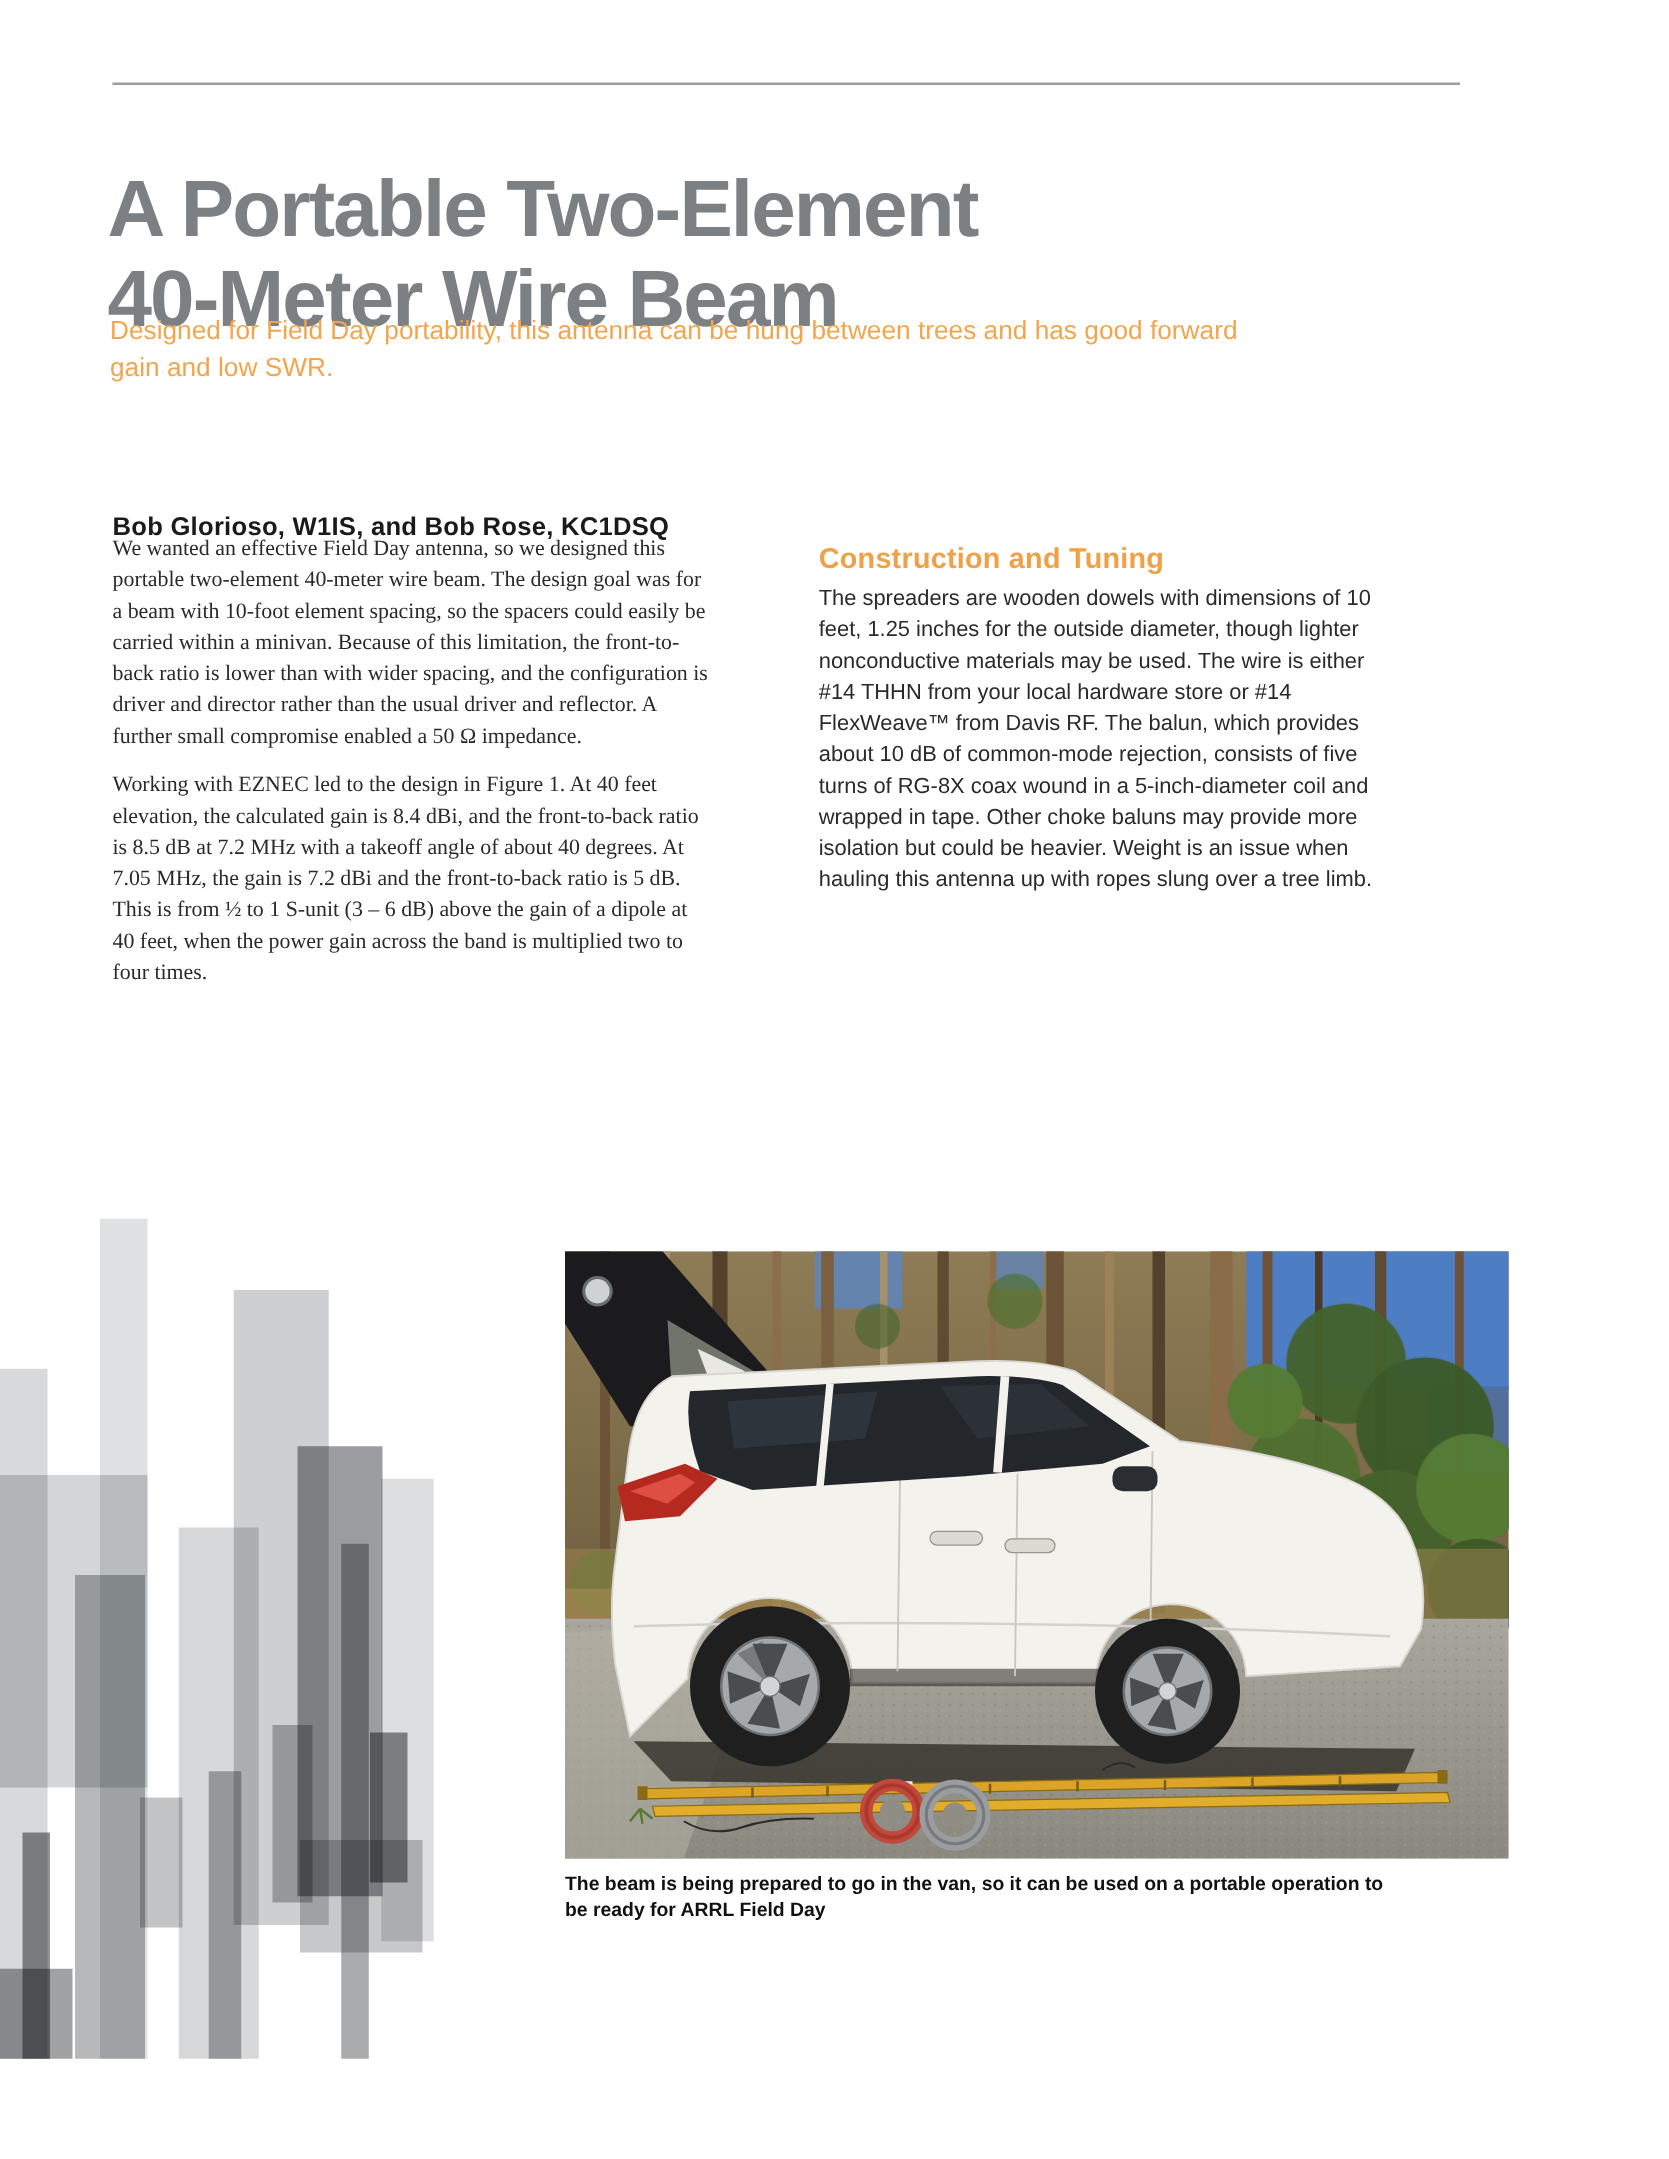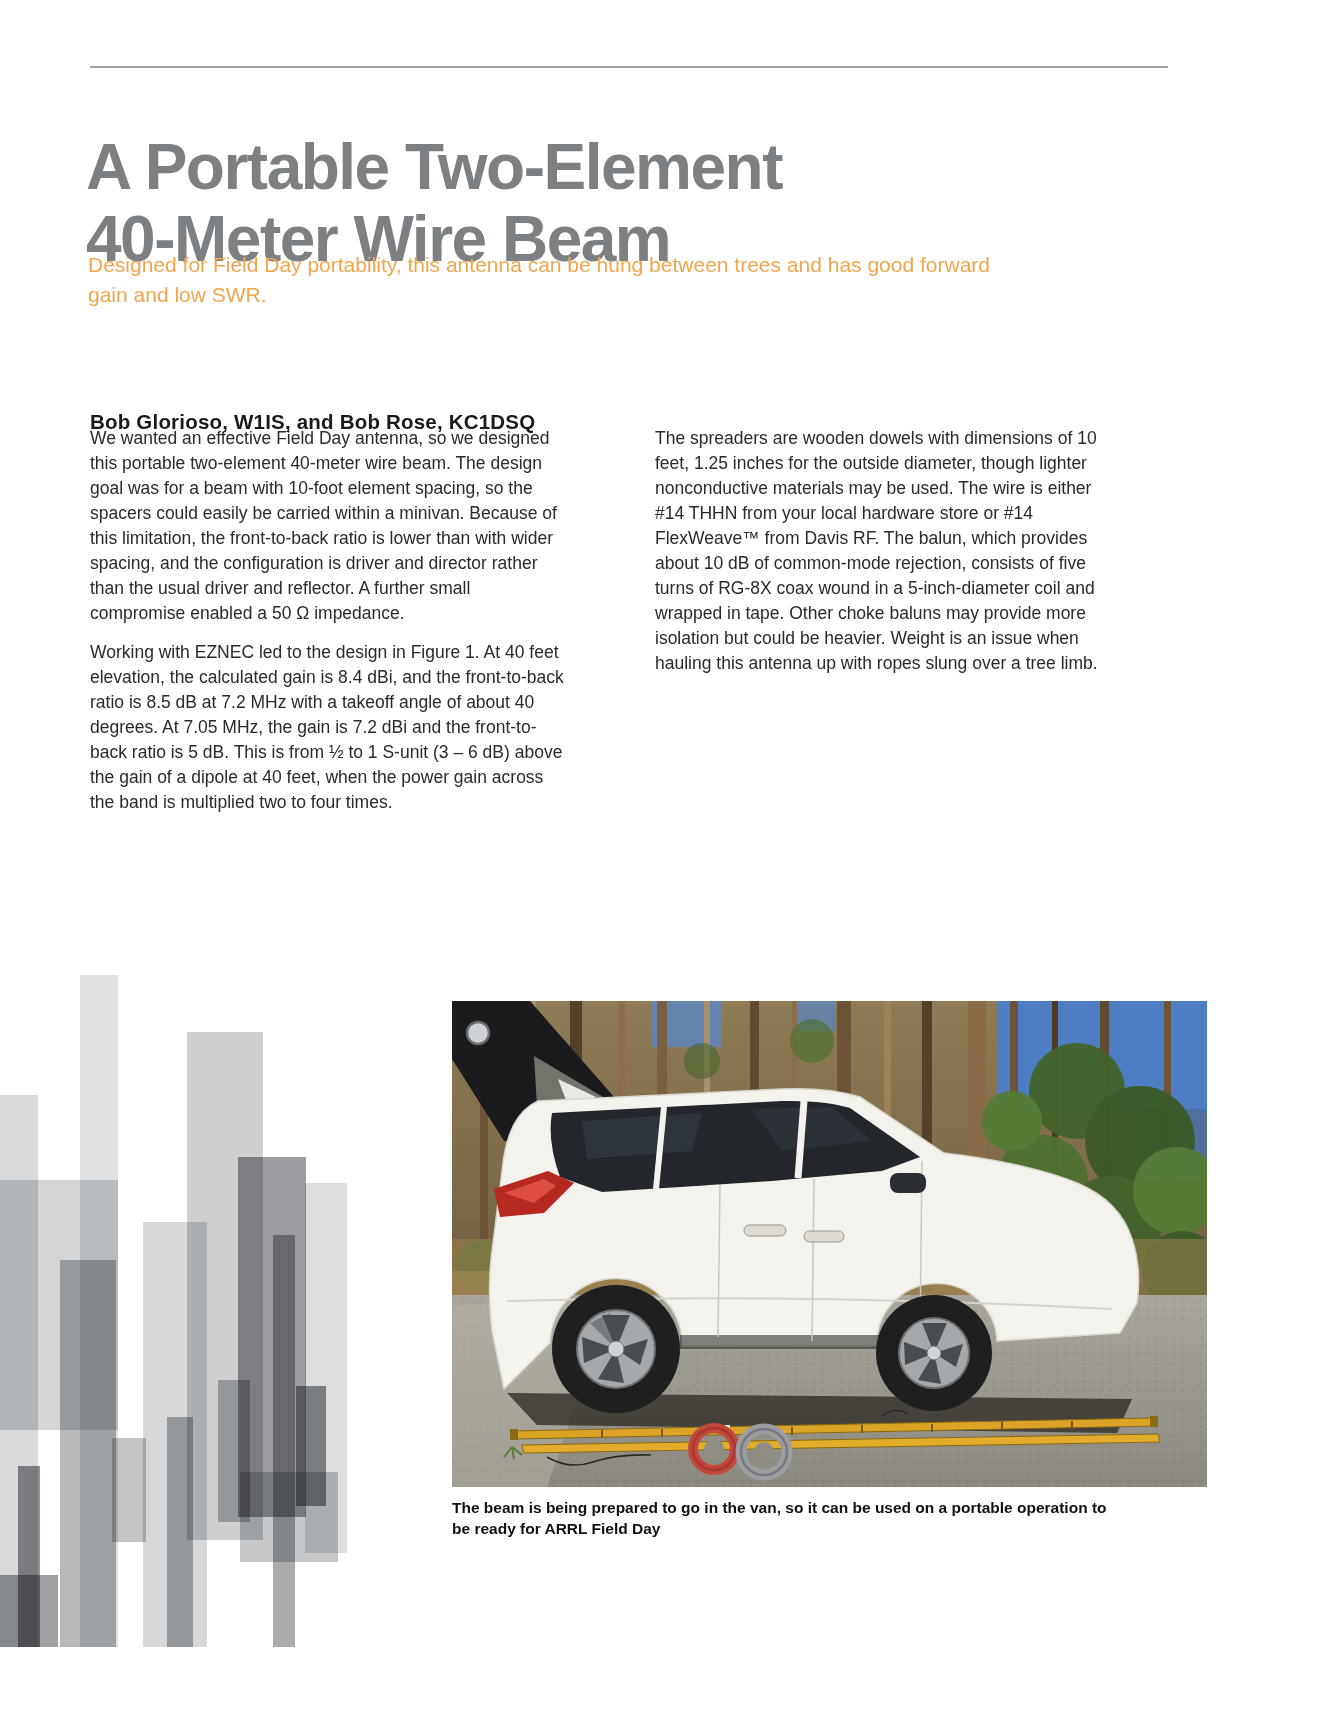--- a/index.html
+++ b/index.html
@@ -24,21 +24,21 @@
     font-size:21px;line-height:1.42;color:#f3a54d;font-weight:400;
   }
   .byline{
     position:absolute;left:90px;top:410px;width:600px;
     font-size:20.5px;font-weight:bold;color:#1a1a1a;letter-spacing:0.2px;
   }
   .col{
     position:absolute;top:426px;
     font-size:17.5px;line-height:25px;color:#2a2a2a;
   }
-  .col-left{left:90px;width:480px;}
+  .col-left{left:90px;width:480px;font-family:Liberation Serif, serif;}
   .col-right{left:655px;width:465px;}
   .col p{margin:0 0 14px 0;}
   .section-heading{
     font-size:23px;font-weight:bold;color:#f0a148;
     margin:8px 0 7px 0;letter-spacing:0.2px;
   }
   .figure{
     position:absolute;left:413px;top:1001px;width:755px;padding-left:39px;
   }
   .figure svg{display:block;}
@@ -82,20 +82,21 @@
   <div class="subtitle">Designed for Field Day portability, this antenna can be hung between trees and has good forward gain and low SWR.</div>
 
   <div class="byline">Bob Glorioso, W1IS, and Bob Rose, KC1DSQ</div>
 
   <div class="col col-left">
     <p>We wanted an effective Field Day antenna, so we designed this portable two-element 40-meter wire beam. The design goal was for a beam with 10-foot element spacing, so the spacers could easily be carried within a minivan. Because of this limitation, the front-to-back ratio is lower than with wider spacing, and the configuration is driver and director rather than the usual driver and reflector. A further small compromise enabled a 50 Ω impedance.</p>
     <p>Working with EZNEC led to the design in Figure 1. At 40 feet elevation, the calculated gain is 8.4 dBi, and the front-to-back ratio is 8.5 dB at 7.2 MHz with a takeoff angle of about 40 degrees. At 7.05 MHz, the gain is 7.2 dBi and the front-to-back ratio is 5 dB. This is from ½ to 1 S-unit (3 – 6 dB) above the gain of a dipole at 40 feet, when the power gain across the band is multiplied two to four times.</p>
   </div>
 
   <div class="col col-right">
+    <h2 class="section-heading">Construction and Tuning</h2>
     <p>The spreaders are wooden dowels with dimensions of 10 feet, 1.25 inches for the outside diameter, though lighter nonconductive materials may be used. The wire is either #14 THHN from your local hardware store or #14 FlexWeave™ from Davis RF. The balun, which provides about 10 dB of common-mode rejection, consists of five turns of RG-8X coax wound in a 5-inch-diameter coil and wrapped in tape. Other choke baluns may provide more isolation but could be heavier. Weight is an issue when hauling this antenna up with ropes slung over a tree limb.</p>
   </div>
 
   <figure class="figure" style="margin:0">
     <svg width="755" height="486" viewBox="0 0 755 486" role="img">
       <defs>
         <linearGradient id="forest" x1="0" y1="0" x2="0" y2="1">
           <stop offset="0" stop-color="#8d7c55"></stop>
           <stop offset="0.65" stop-color="#7b6a47"></stop>
           <stop offset="1" stop-color="#6b5c3e"></stop>

